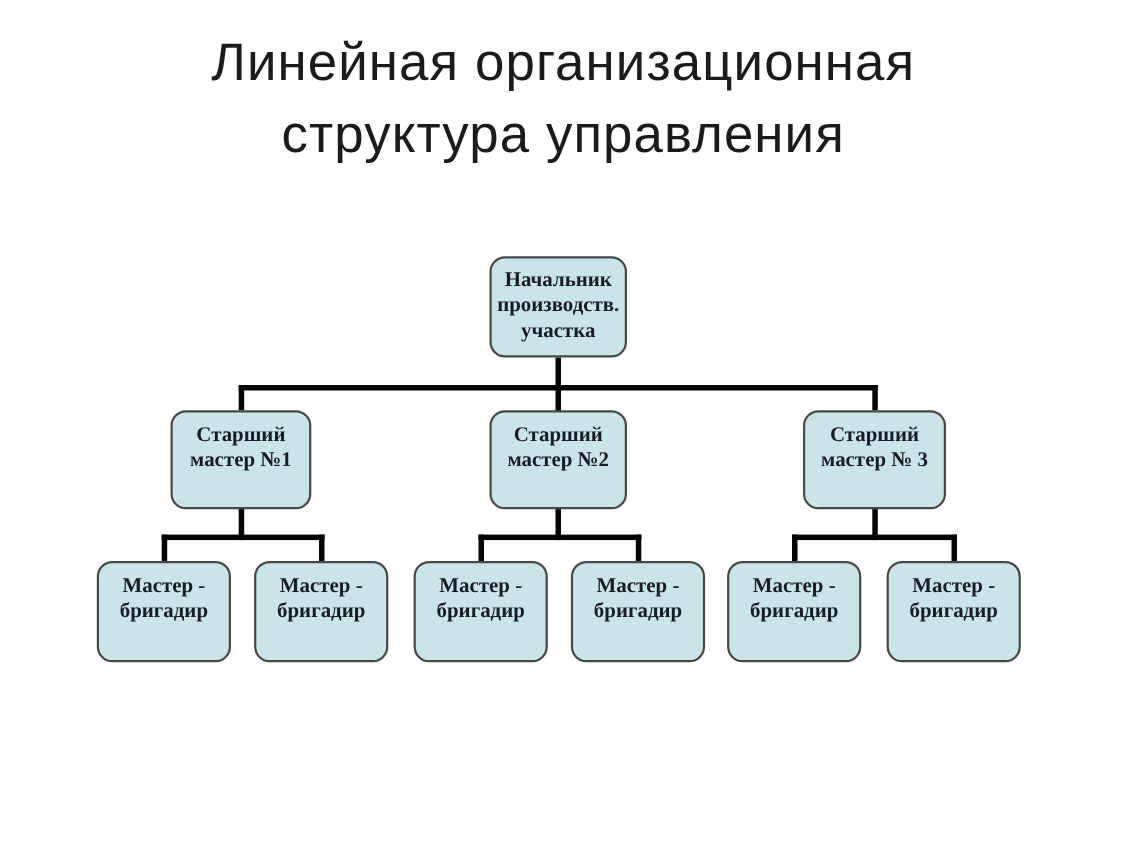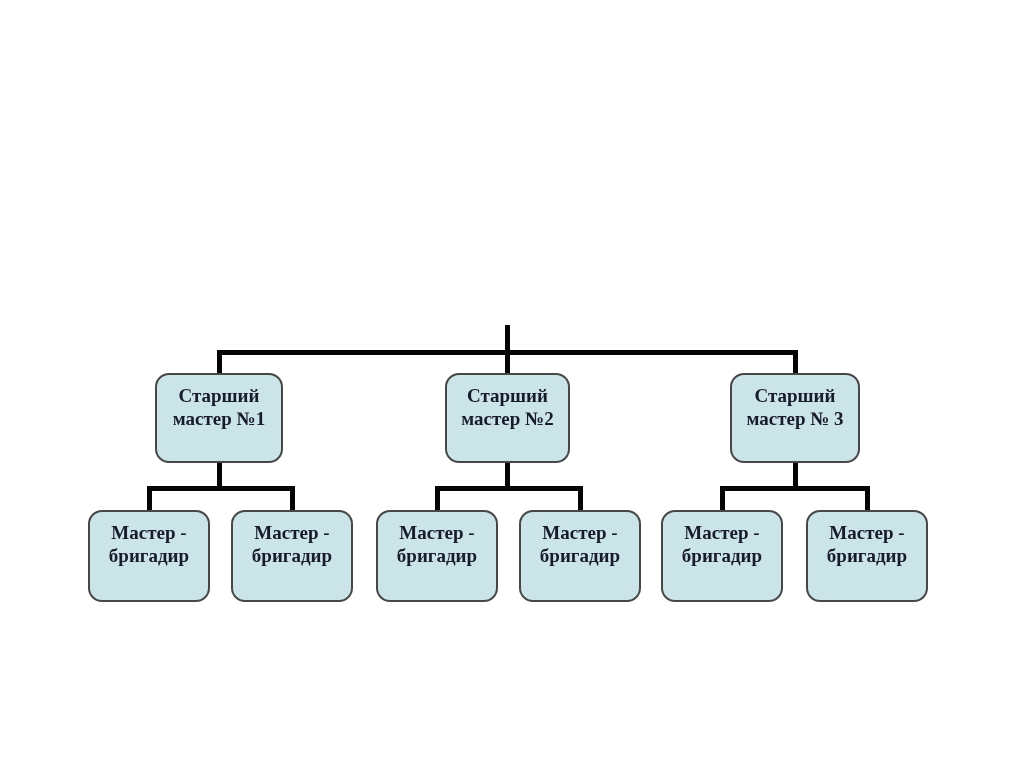--- a/index.html
+++ b/index.html
@@ -53,20 +53,22 @@
   .connector{
     position:absolute;
     background:var(--connector);
   }
 </style>
 </head>
 <body>
 
 <div class="stage">
 
+  <div class="slide-title">Линейная организационная
+структура управления</div>
 
   <div class="connector" style="left:505px;top:325px;width:5px;height:50px;"></div>
   <div class="connector" style="left:217px;top:350px;width:581px;height:5px;"></div>
   <div class="connector" style="left:217px;top:350px;width:5px;height:23px;"></div>
   <div class="connector" style="left:793px;top:350px;width:5px;height:23px;"></div>
 
   <div class="connector" style="left:217px;top:462px;width:5px;height:29px;"></div>
   <div class="connector" style="left:147px;top:486px;width:148px;height:5px;"></div>
   <div class="connector" style="left:147px;top:486px;width:5px;height:24px;"></div>
   <div class="connector" style="left:290px;top:486px;width:5px;height:24px;"></div>
@@ -74,20 +76,25 @@
   <div class="connector" style="left:505px;top:462px;width:5px;height:29px;"></div>
   <div class="connector" style="left:435px;top:486px;width:148px;height:5px;"></div>
   <div class="connector" style="left:435px;top:486px;width:5px;height:24px;"></div>
   <div class="connector" style="left:578px;top:486px;width:5px;height:24px;"></div>
 
   <div class="connector" style="left:793px;top:462px;width:5px;height:29px;"></div>
   <div class="connector" style="left:720px;top:486px;width:150px;height:5px;"></div>
   <div class="connector" style="left:720px;top:486px;width:5px;height:24px;"></div>
   <div class="connector" style="left:865px;top:486px;width:5px;height:24px;"></div>
 
+  <div class="node node-root" style="left:445px;top:233px;width:125px;height:92px;">
+    <div class="node-label">Начальник
+производств.
+участка</div>
+  </div>
 
   <div class="node" style="left:155px;top:373px;width:128px;height:90px;">
     <div class="node-label">Старший
 мастер №1</div>
   </div>
   <div class="node" style="left:445px;top:373px;width:125px;height:90px;">
     <div class="node-label">Старший
 мастер №2</div>
   </div>
   <div class="node" style="left:730px;top:373px;width:130px;height:90px;">

